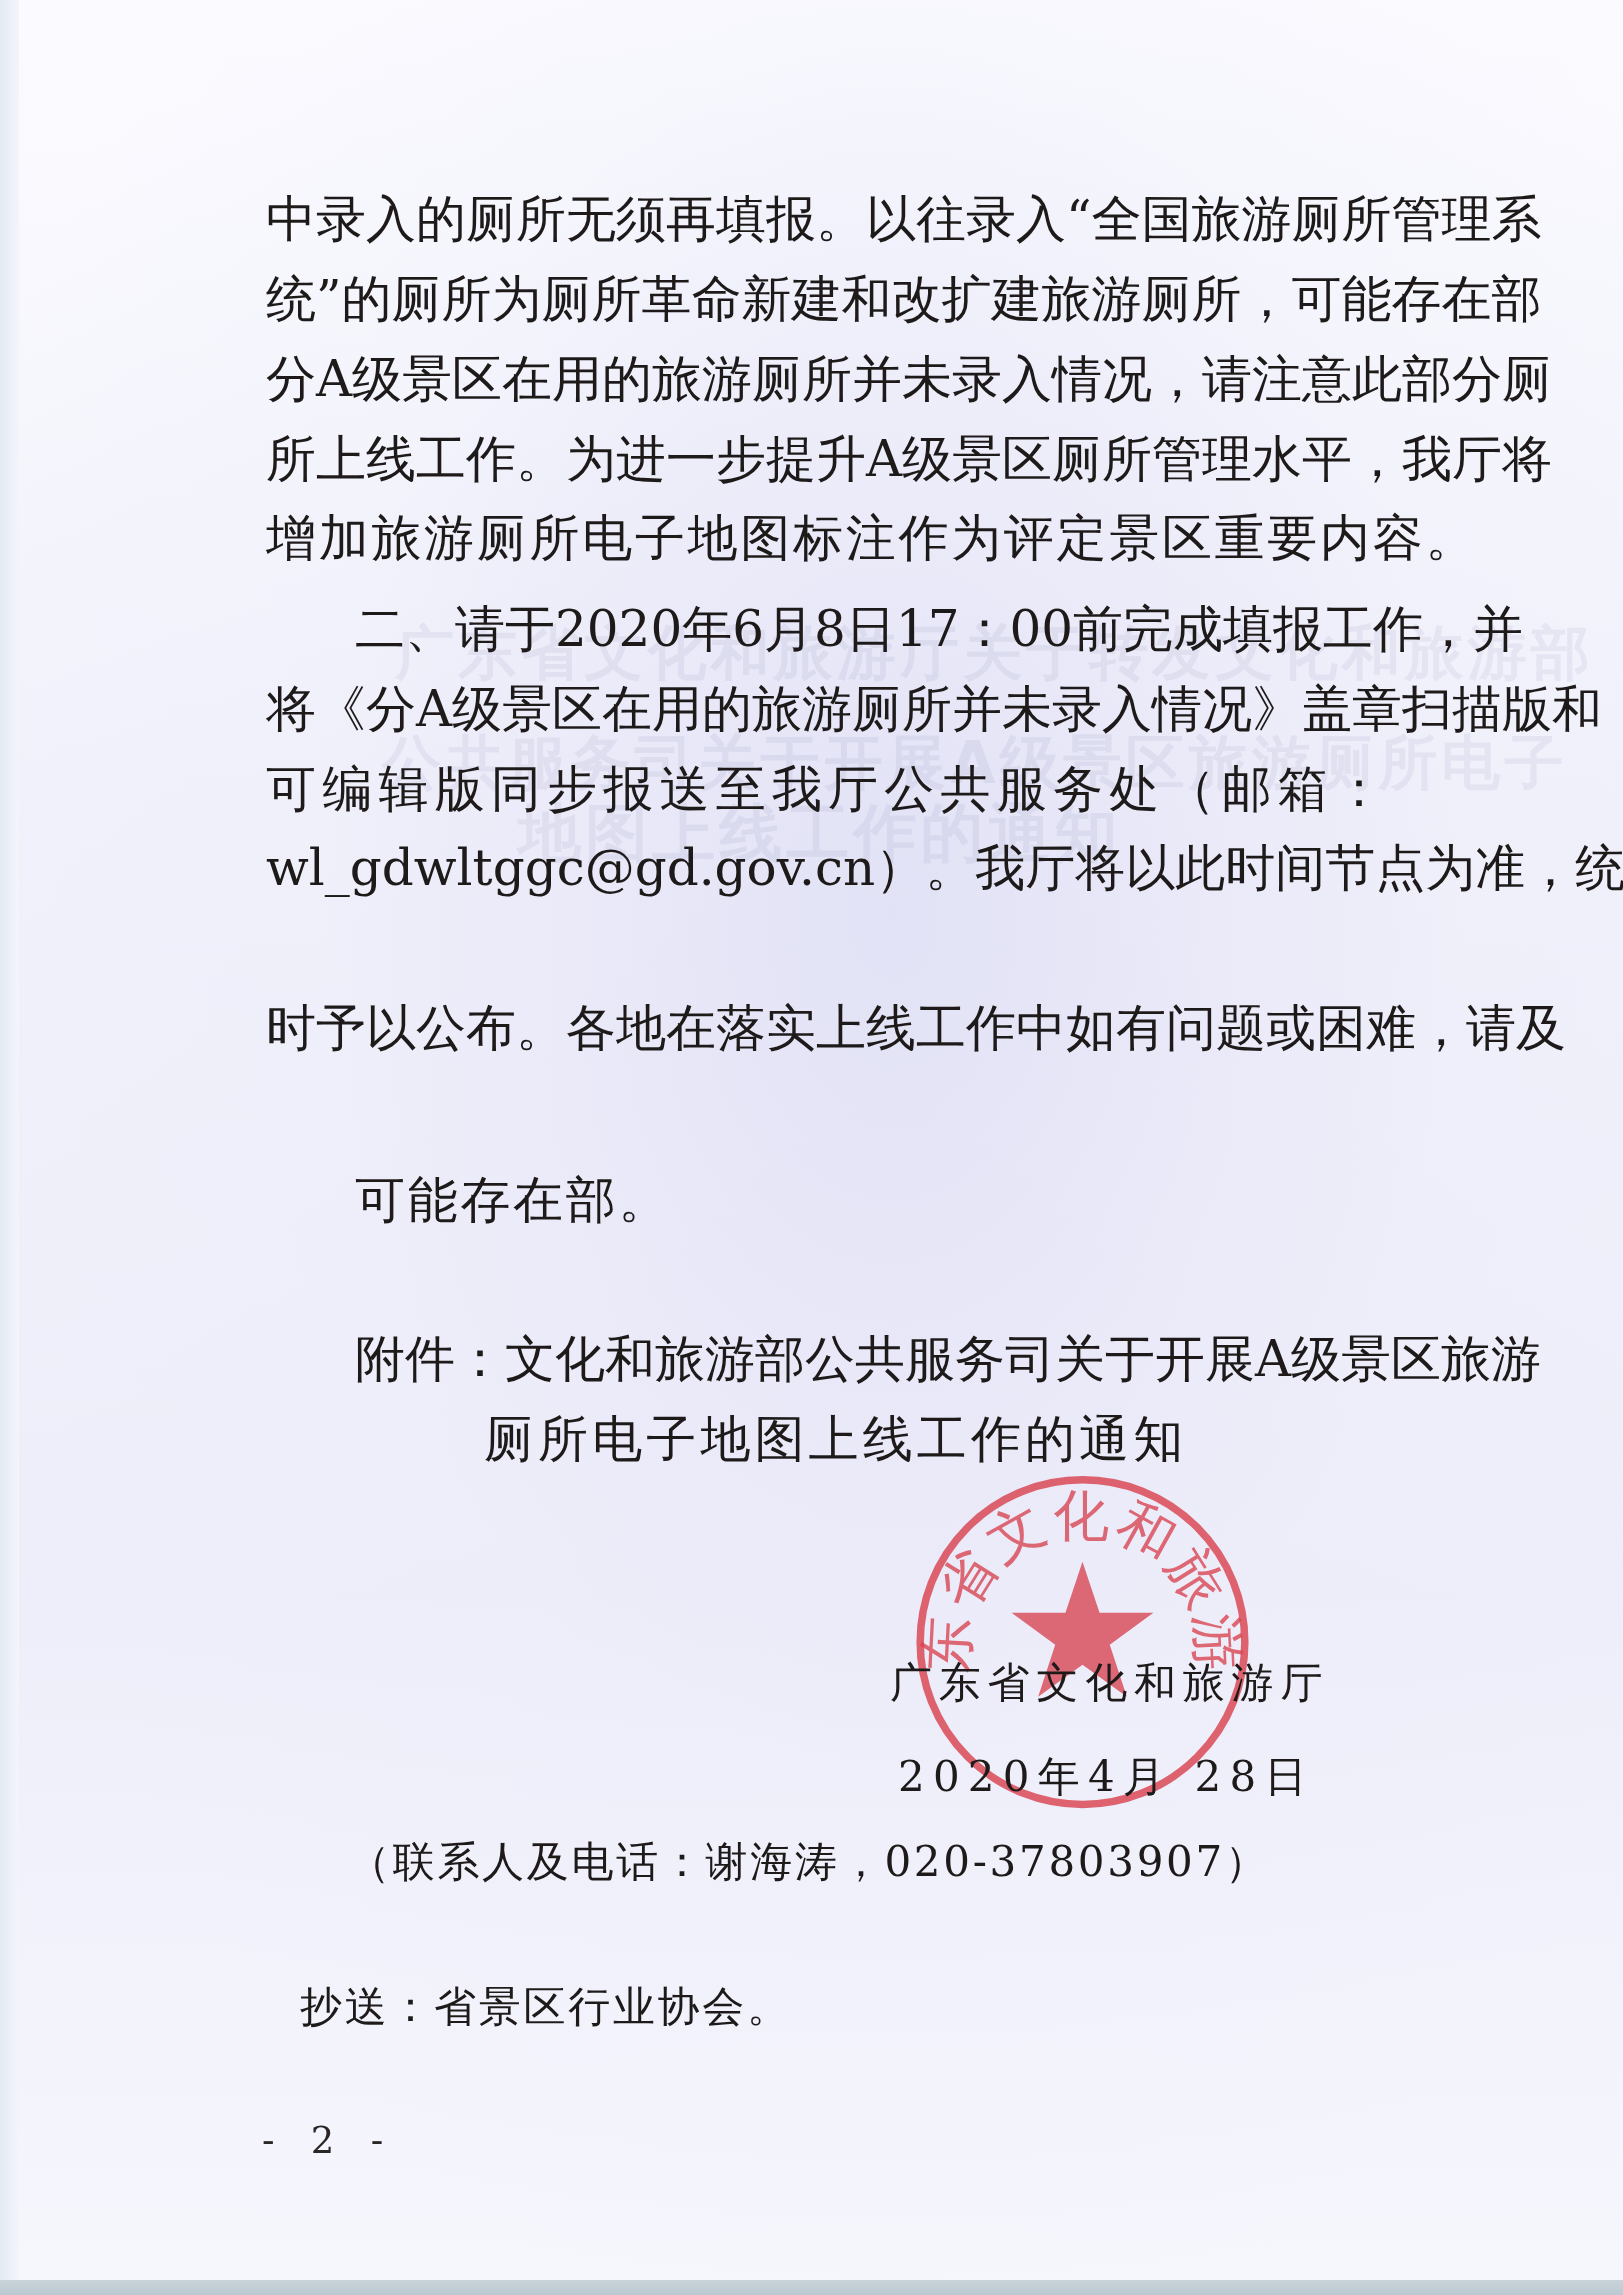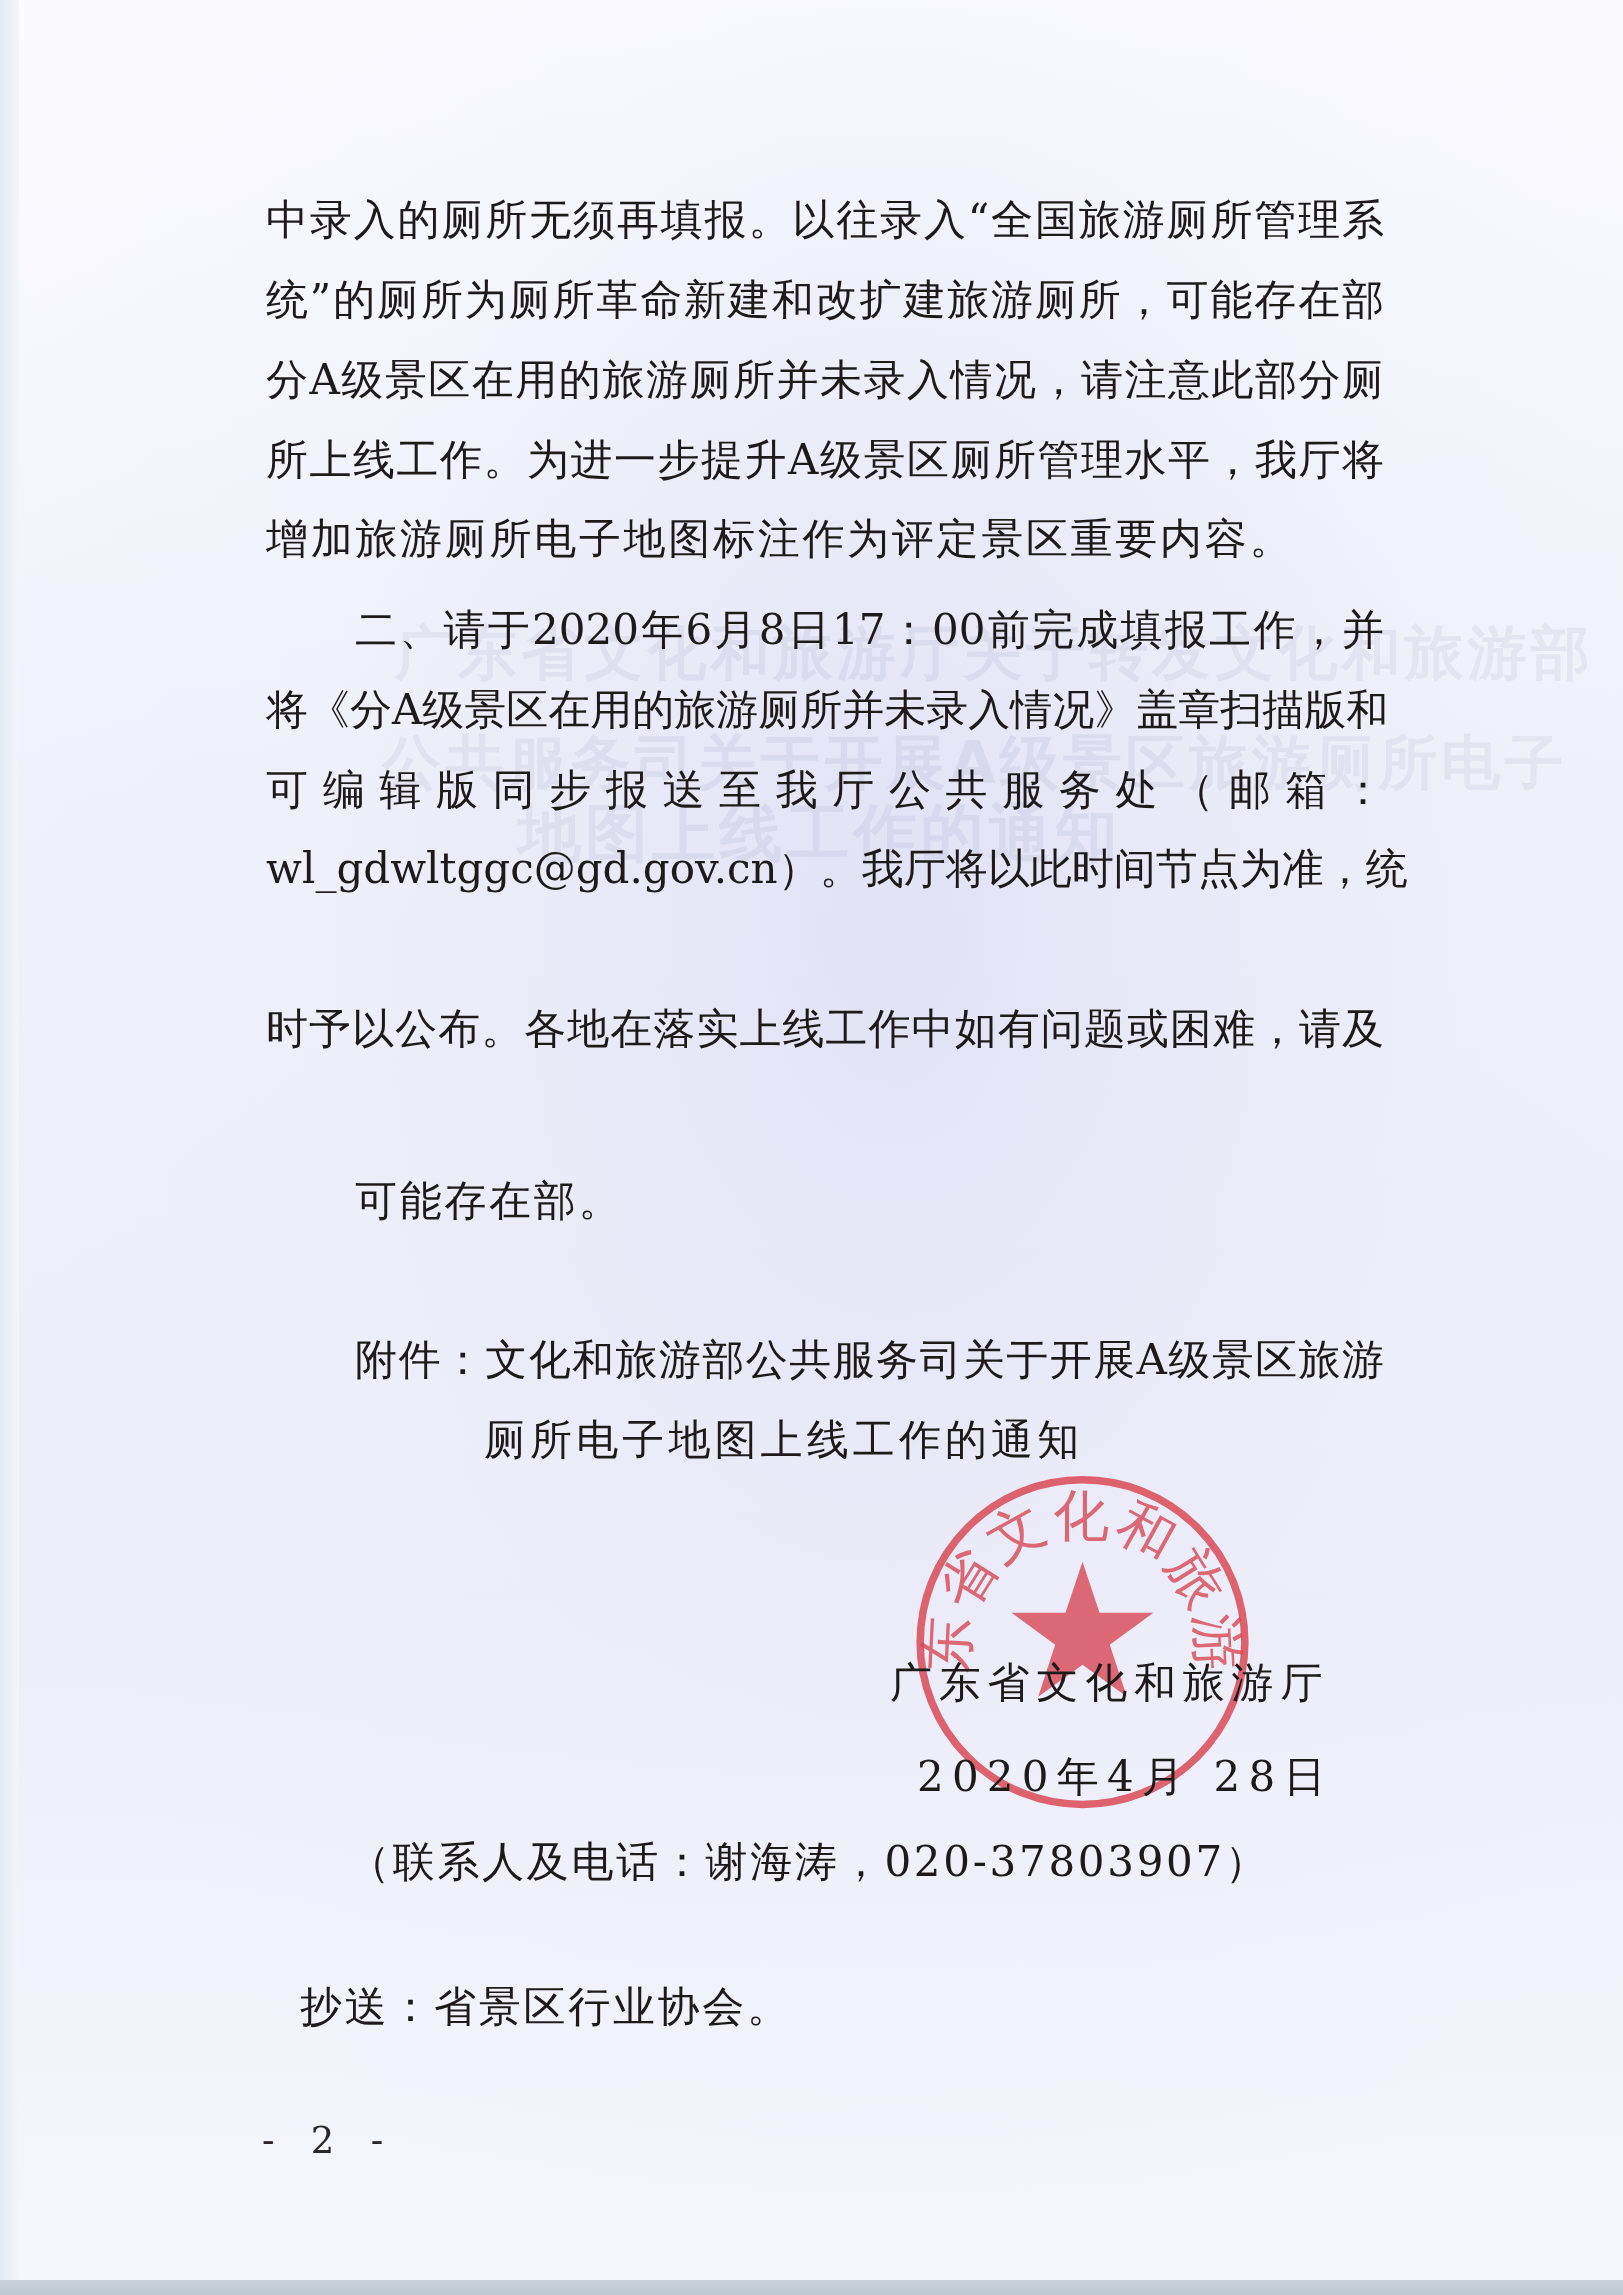--- a/index.html
+++ b/index.html
@@ -46,21 +46,21 @@
       letter-spacing: 4.1px;
     }
     .bleed.t1 { left: 395px; top: 614px; font-size: 59px; }
     .bleed.t2 { left: 382px; top: 724px; font-size: 59px; }
     .bleed.t3 { left: 518px; top: 791px; font-size: 63px; }
 
     .line {
       position: absolute;
       left: 266px;
       width: 1118px;
-      font-size: 42px;
+      font-size: 50px;
       line-height: 55px;
       color: #1e1a1a;
       white-space: nowrap;
       text-align: justify;
       text-align-last: justify;
     }
     .line.last { text-align-last: left; }
     .indent { left: 355px; width: 1029px; }
 
     .sig {
@@ -120,21 +120,21 @@
       <path id="sealArc" d="M 95 330 A 170 170 0 1 1 405 330"></path>
     </defs>
     <circle cx="250" cy="248" r="238" fill="none" stroke="#d9434f" stroke-width="11" opacity="0.82"></circle>
     <polygon points="250,130 275,205 354,205 290,252 315,328 250,281 185,328 210,252 146,205 225,205" fill="#d9434f" opacity="0.78"></polygon>
     <text font-family="DejaVu Sans, sans-serif" font-size="82" fill="#d9434f" opacity="0.78" letter-spacing="4">
       <textPath href="#sealArc" startOffset="50%" text-anchor="middle">广东省文化和旅游厅</textPath>
     </text>
   </svg>
 
   <div class="sig" style="left:890px;top:1655px;letter-spacing:6.8px;">广东省文化和旅游厅</div>
-  <div class="sig" style="left:917px;top:1749px;letter-spacing:8.2px;">2020年4月 28日</div>
+  <div class="sig" style="left:898px;top:1749px;letter-spacing:8.2px;">2020年4月 28日</div>
 
   <div class="sig" style="left:348px;top:1834px;letter-spacing:2.7px;">（联系人及电话：谢海涛，020-37803907）</div>
 
   <div class="sig" style="left:300px;top:1979px;letter-spacing:2.7px;">抄送：省景区行业协会。</div>
 
   <div class="pagenum">- 2 -</div>
 </div>
 
 <div class="bottom-edge"></div>
 

